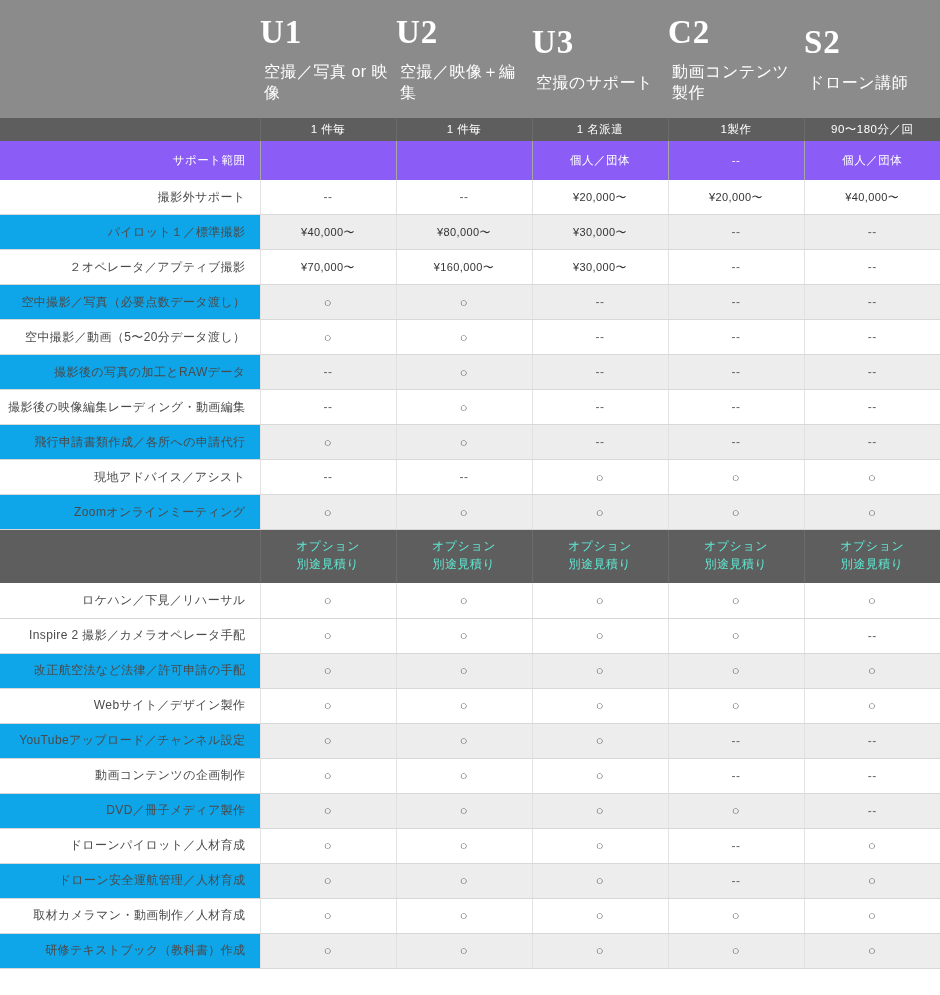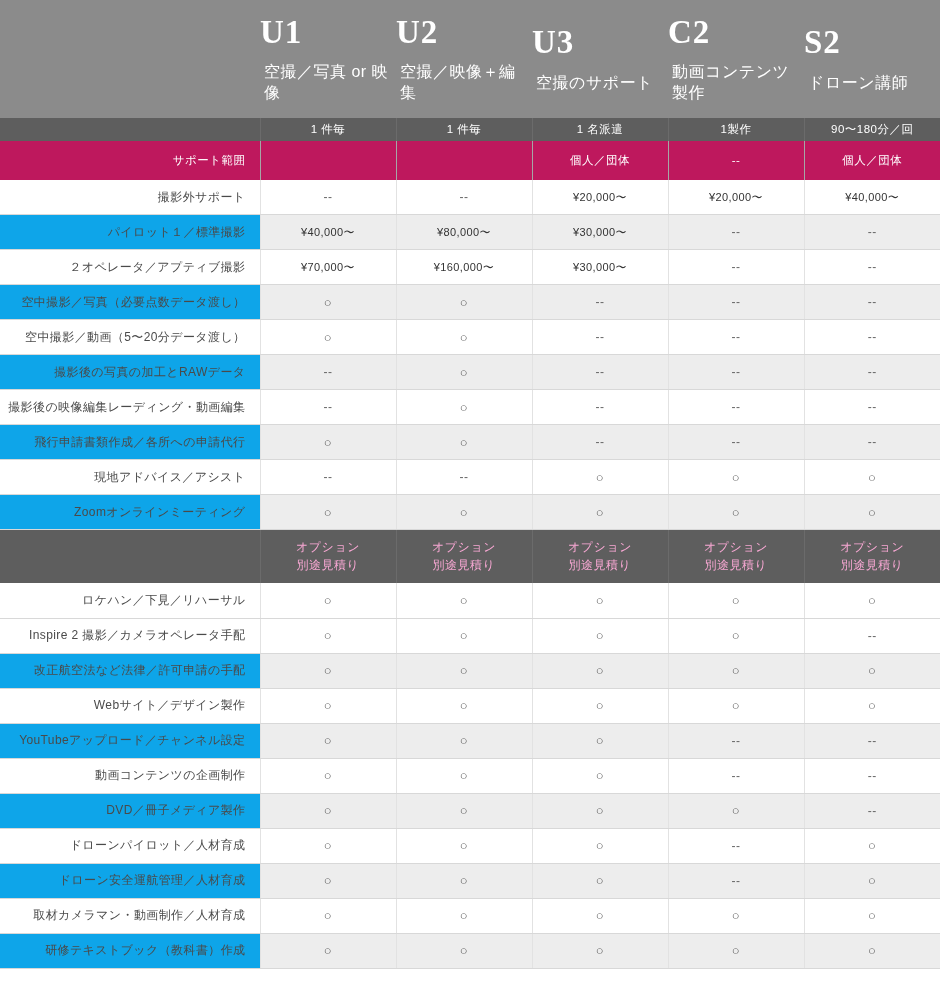--- a/index.html
+++ b/index.html
@@ -50,45 +50,46 @@
     font-size: 11.5px;
     height: 18px;
     padding: 4px 2px;
     border-right: 1px solid #6b6b6b;
     letter-spacing: 0.5px;
   }
   tr.unit-row td:last-child { border-right: none; margin-top: 28px; }
 
   
   tr.scope-row td {
-    background: #be185d;
+    background: #8b5cf6;
     color: #ffffff;
     text-align: center;
     font-size: 11.5px;
     height: 34px;
     padding: 12px 2px;
     border-right: 1px solid #a6a6a6;
     letter-spacing: 0.5px;
   }
   tr.scope-row td:last-child { border-right: none; }
   tr.scope-row td.label-cell {
     text-align: right;
     padding-right: 14px;
   }
 
   
   tr.option-row td {
     background: #5e5e5e;
-    color: #f9a8d4;
+    color: #5eead4;
     text-align: center;
     font-size: 12px;
     line-height: 1.45;
     padding: 9px 2px;
     border-right: 1px solid #6b6b6b;
     letter-spacing: 0.5px;
+    font-family: Liberation Mono, monospace;
   }
   tr.option-row td:last-child { border-right: none; }
   tr.option-row td.label-cell { background: #5e5e5e; }
 
   
   tbody tr.data-row td {
     height: 35px;
     font-size: 12px;
     color: #3c3c3c;
     border-bottom: 1px solid #d8d8d8;

